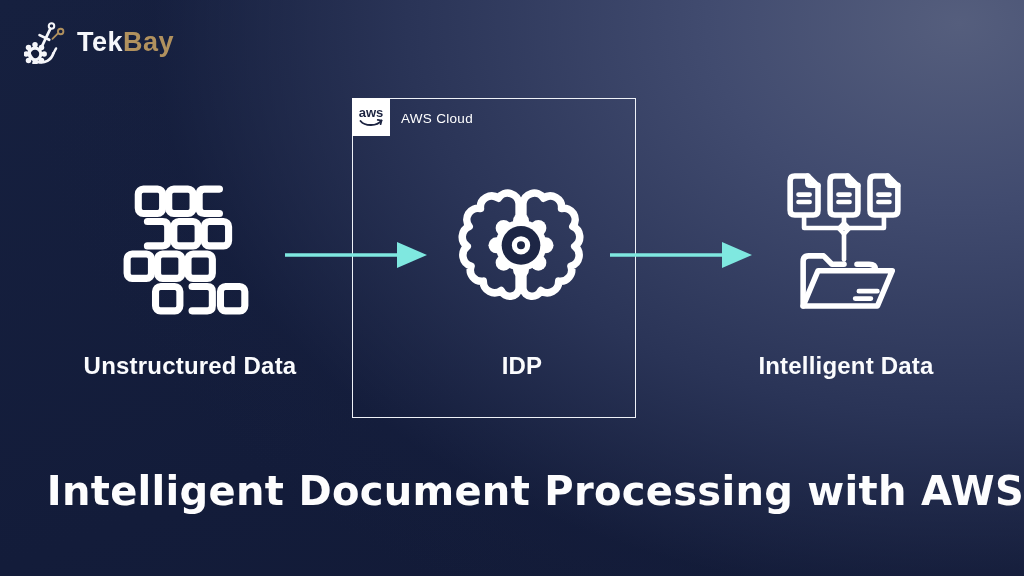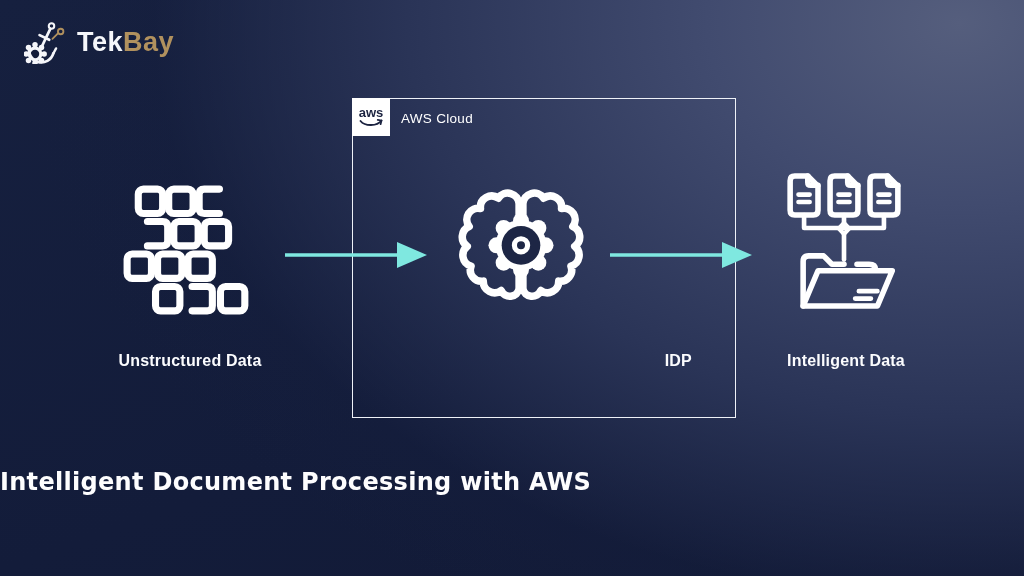--- a/index.html
+++ b/index.html
@@ -13,51 +13,51 @@
     padding-left: 8px;
   }
 
   
   .logo { position:absolute; left:24px; top:20px; display:flex; align-items:center; gap:9px; }
   .logo-text { font-size:27px; font-weight:bold; letter-spacing:0.5px; color:#f5f6fa; }
   .logo-text .gold { color:#b1915e; }
 
   
   .aws-box {
-    position:absolute; left:352px; top:98px; width:384px; height:320px;
+    position:absolute; left:352px; top:98px; width:284px; height:320px;
     border:1.5px solid #eef1f7; box-sizing:border-box;
   }
   .aws-badge {
     position:absolute; left:-1.5px; top:-1.5px; width:38px; height:38px;
     background:#ffffff; display:flex; align-items:center; justify-content:center;
   }
   .aws-header {
     position:absolute; left:48px; top:0; height:38px; display:flex; align-items:center;
     color:#ffffff; font-size:13.5px; font-weight:normal; letter-spacing:0.3px;
   }
 
   
   .node-icon { position:absolute; }
   .node-label {
     position:absolute; width:340px; text-align:center;
-    color:#fbfcfe; font-size:16px; font-weight:bold; letter-spacing:0.2px;
+    color:#fbfcfe; font-size:24px; font-weight:bold; letter-spacing:0.2px;
   }
   .label-left  { left:20px;  top:352px; }
-  .label-idp   { left:352px; top:352px;text-align:right; }
+  .label-idp   { left:352px; top:352px; }
   .label-right { left:676px; top:352px; }
 
   .arrow { position:absolute; width:150px; height:44px; }
   .arrow-left  { left:281px; top:233px; }
   .arrow-right { left:606px; top:233px; }
 
   
   .main-title {
-    position:absolute; left:0; top:468px; width:1024px; text-align:left;
+    position:absolute; left:0; top:468px; width:1024px; text-align:right;
     font-family:"DejaVu Sans", sans-serif;
-    color:#fdfdfe; font-size:24px; font-weight:800; letter-spacing:0.3px;
+    color:#fdfdfe; font-size:40px; font-weight:800; letter-spacing:0.3px;
   }
 </style>
 </head>
 <body>
 
 <div class="stage">
 
   <div class="logo">
     <svg width="44" height="44" viewBox="0 0 48 48">
 

